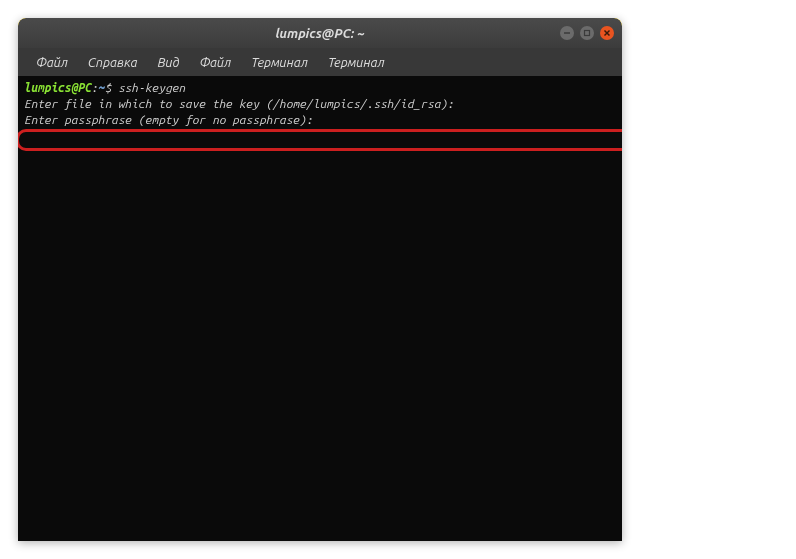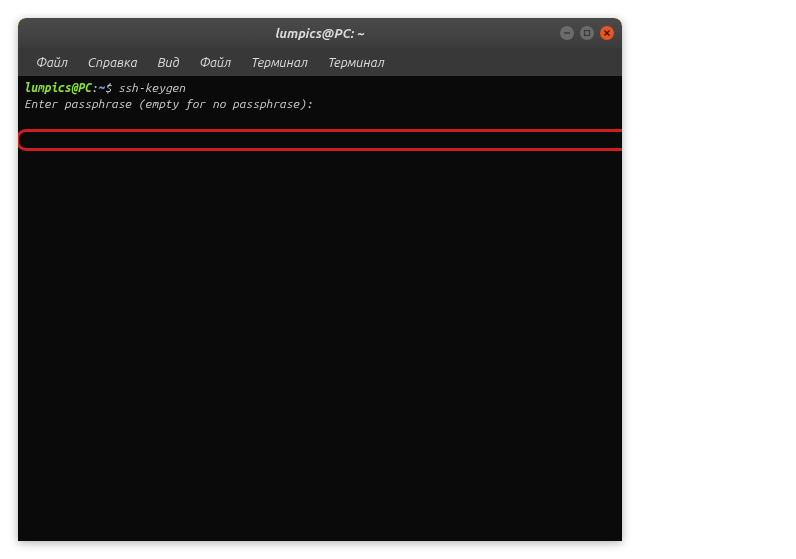--- a/index.html
+++ b/index.html
@@ -159,18 +159,19 @@
     <span class="menu-item">Файл</span>
     <span class="menu-item">Справка</span>
     <span class="menu-item">Вид</span>
     <span class="menu-item">Файл</span>
     <span class="menu-item">Терминал</span>
     <span class="menu-item">Терминал</span>
   </div>
 
   <div class="terminal-content">
     <div class="terminal-line"><span class="prompt-user">lumpics@PC</span><span class="prompt-dollar">:</span><span class="prompt-path">~</span><span class="prompt-dollar">$ </span><span>ssh-keygen</span></div>
+    <div class="terminal-line">Enter file in which to save the key (/home/lumpics/.ssh/id_rsa):</div>
     <div class="terminal-line">Enter passphrase (empty for no passphrase):</div>
 
     <div class="highlight-overlay" style="left: -2px; top: 53px; width: 625px; height: 22px;"></div>
   </div>
 
 </div>
 
 </body></html>

